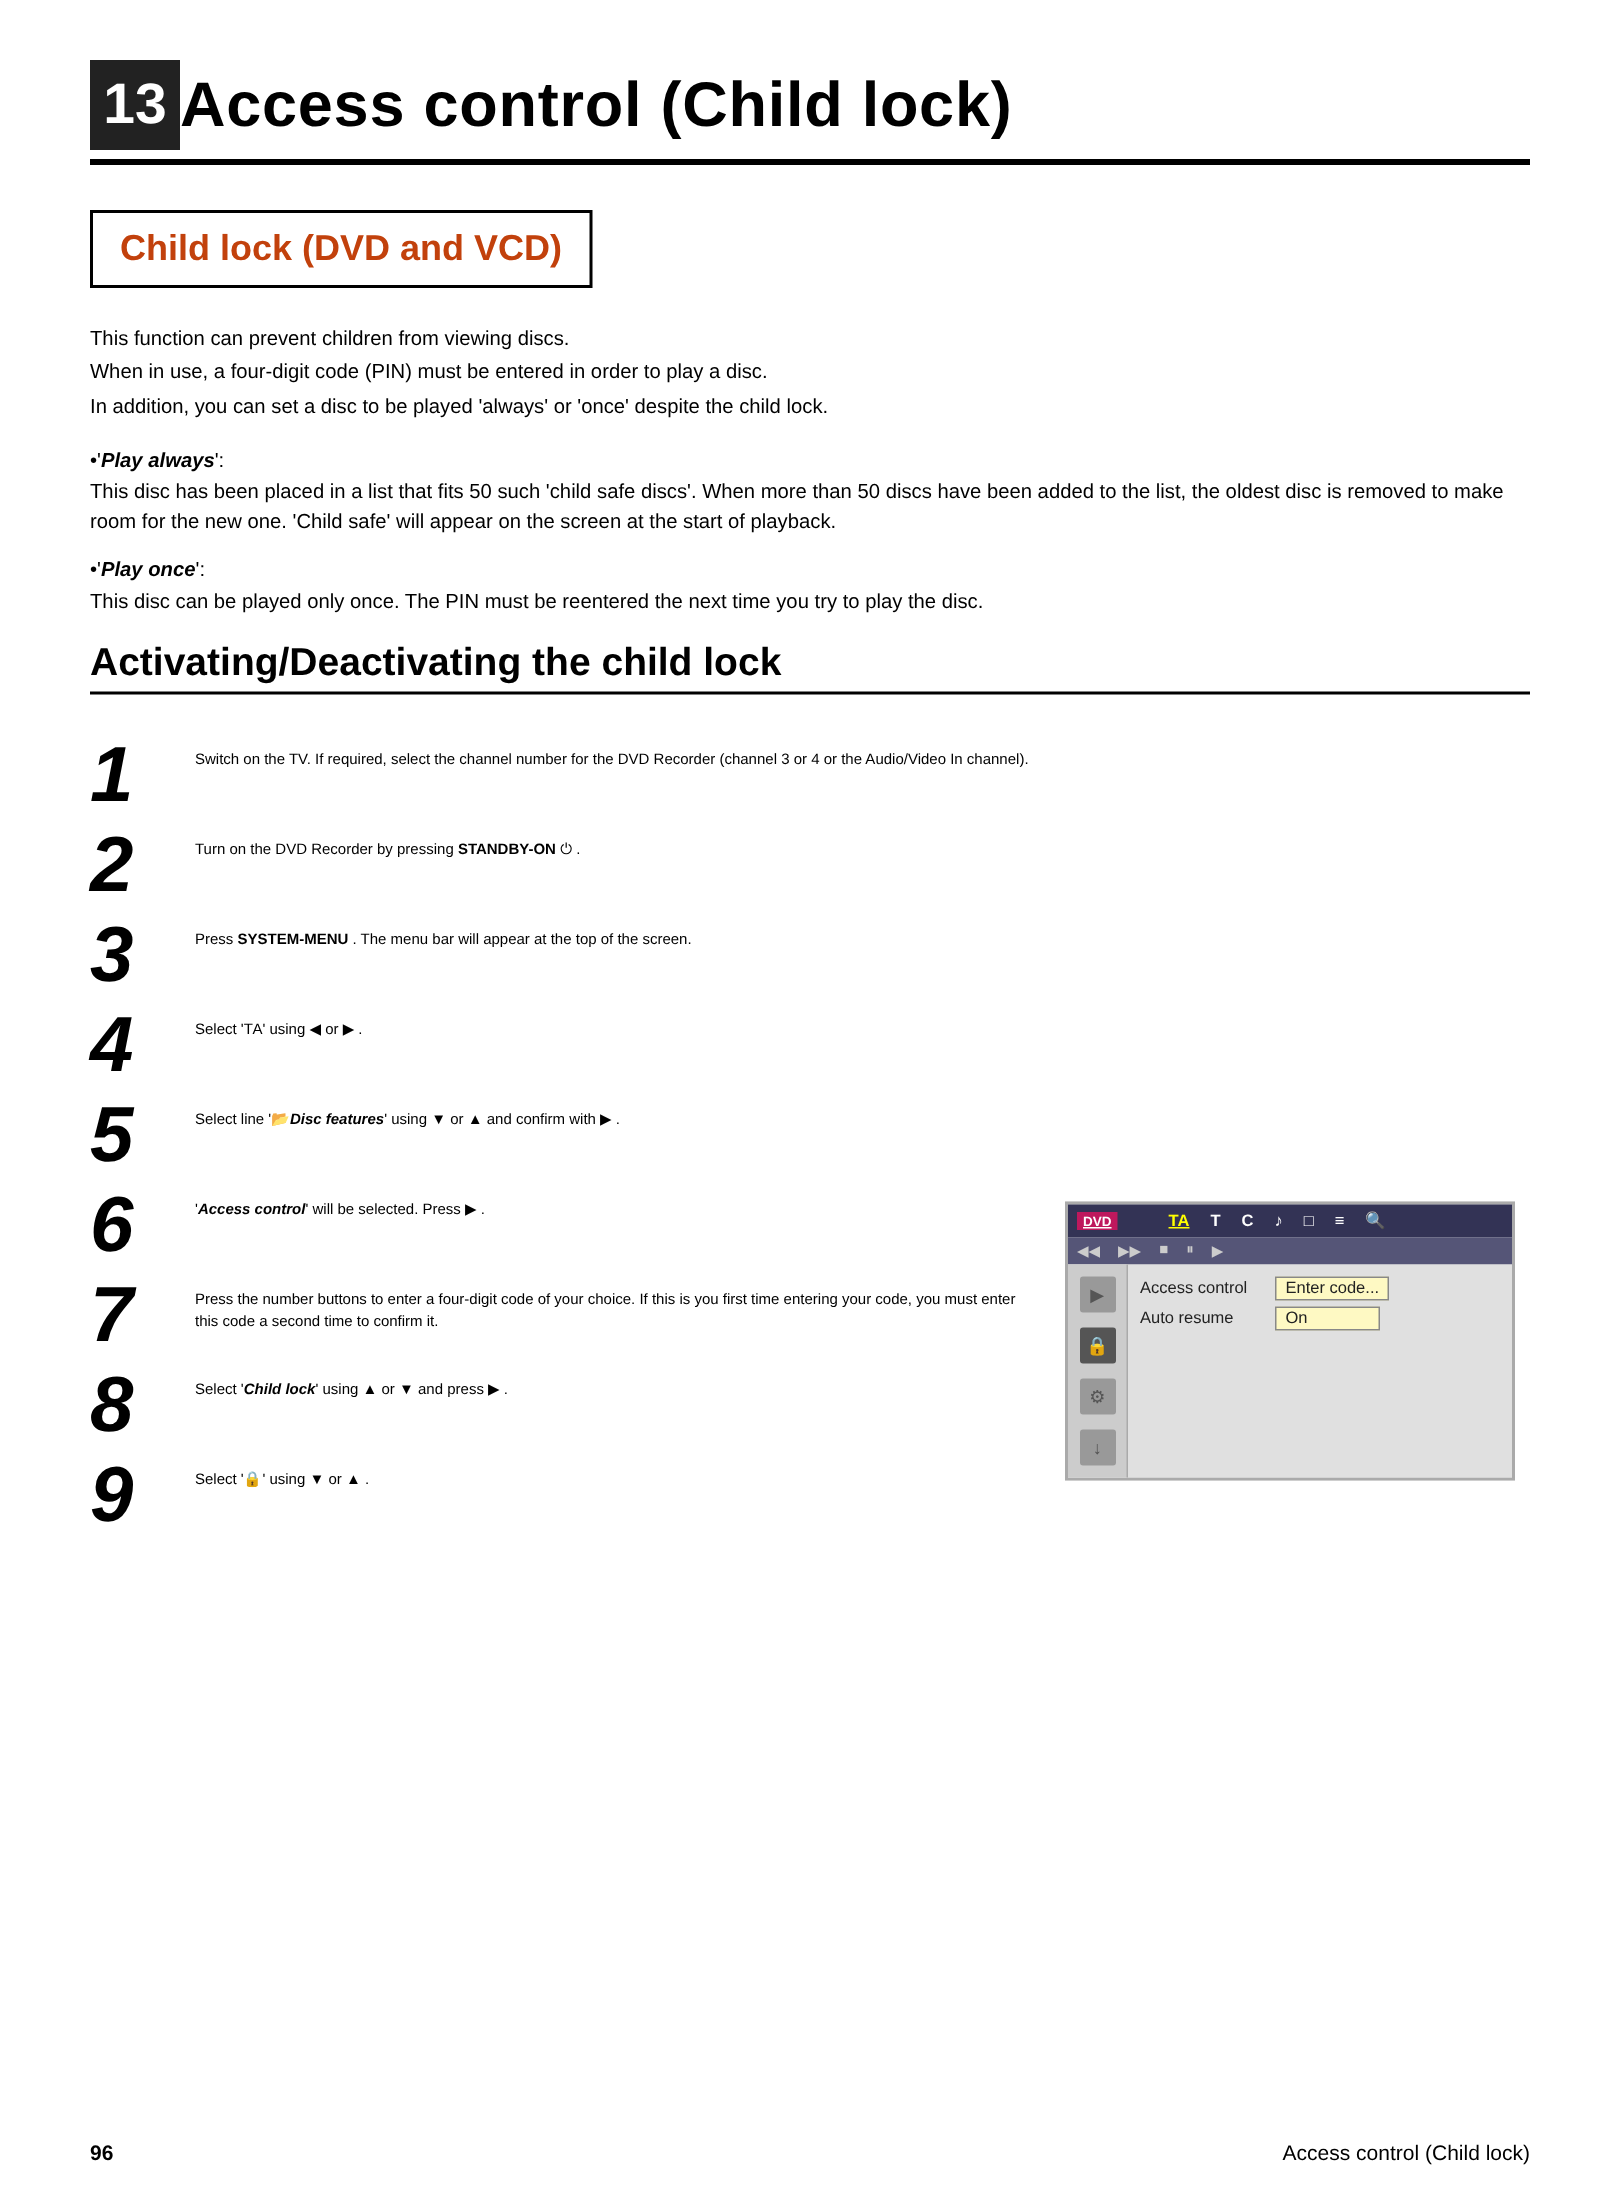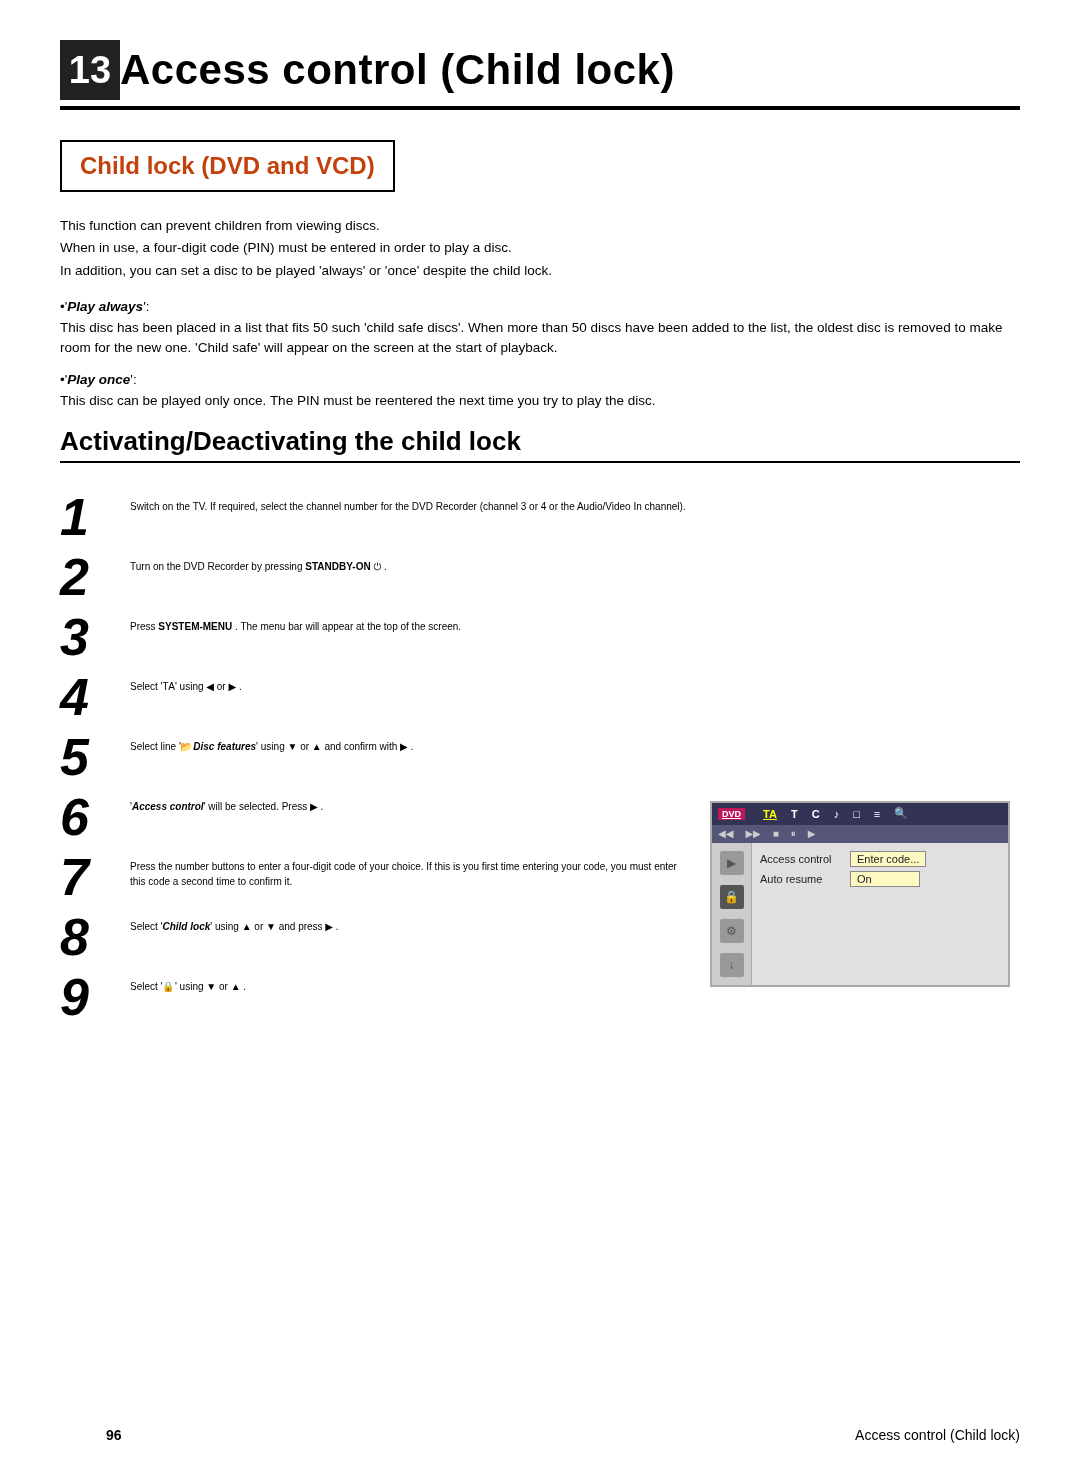--- a/index.html
+++ b/index.html
@@ -186,21 +186,21 @@
       color: #ffff00;
       text-decoration: underline;
     }
 
     .menu-dvd-badge {
       background: #be185d;
       color: #ffffff;
       font-size: 9px;
       font-weight: bold;
       padding: 1px 4px;
-      margin-right: 4px;
+      margin-right: 20px;
       text-decoration: underline;
     }
 
     .menu-icons-bar {
       background: #555577;
       height: 18px;
       display: flex;
       align-items: center;
       padding: 0 6px;
       gap: 12px;
@@ -278,21 +278,20 @@
       left: 60px;
       right: 60px;
       display: flex;
       justify-content: space-between;
       align-items: center;
     }
 
     .page-number {
       font-size: 14px;
       font-weight: bold;
-      margin-left: 46px;
     }
 
     .footer-title {
       font-size: 14px;
       color: #000000;
     }
   </style>
 </head>
 <body>
 

